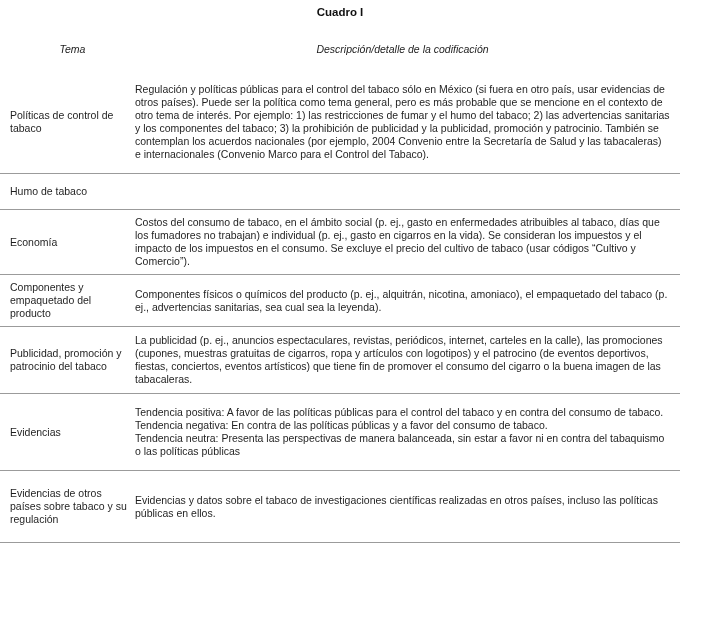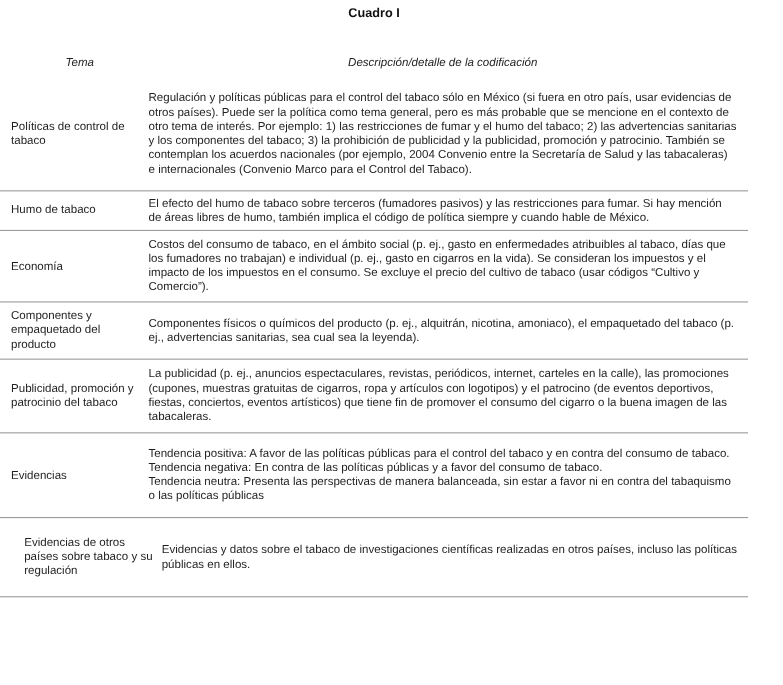--- a/index.html
+++ b/index.html
@@ -25,21 +25,20 @@
     font-variant: small-caps;
     font-size: 13px;
     line-height: 17px;
     letter-spacing: 0.3px;
     color: #111111;
   }
   .head-row {
     display: flex;
     margin-top: 23px;
     height: 27px;
-    align-items: center;
   }
   .th {
     font-style: italic;
     font-size: 10.5px;
     color: #222222;
     text-align: center;
   }
   .col1 { flex: 0 0 135px; padding-left: 10px; }
   .col2 { flex: 1 1 auto; padding-right: 10px; }
   .body-row {
@@ -59,21 +58,21 @@
     color: #1f1f1f;
     white-space: pre-line;
   }
   .r1 { min-height: 104px; }
   .r2 { min-height: 36px; }
   .r3 { min-height: 65px; }
   .r4 { min-height: 52px; }
   .r5 { min-height: 67px; }
   .r6 { min-height: 77px; }
   .r7 { min-height: 53px; }
-  .r8 { min-height: 72px; padding-left: 12px; }
+  .r8 { min-height: 72px; }
 </style>
 </head>
 <body>
 
 <div class="page">
 
   <div class="title-block">
     <div class="title-number">Cuadro I</div>
   </div>
 
@@ -82,21 +81,20 @@
     <div class="col2 th">Descripción/detalle de la codificación</div>
   </div>
 
   <div class="body-row r1">
     <div class="col1 tema">Políticas de control de tabaco</div>
     <div class="col2 desc">Regulación y políticas públicas para el control del tabaco sólo en México (si fuera en otro país, usar evidencias de otros países). Puede ser la política como tema general, pero es más probable que se mencione en el contexto de otro tema de interés. Por ejemplo: 1) las restricciones de fumar y el humo del tabaco; 2) las advertencias sanitarias y los componentes del tabaco; 3) la prohibición de publicidad y la publicidad, promoción y patrocinio. También se contemplan los acuerdos nacionales (por ejemplo, 2004 Convenio entre la Secretaría de Salud y las tabacaleras) e internacionales (Convenio Marco para el Control del Tabaco).</div>
   </div>
 
   <div class="body-row r2">
     <div class="col1 tema">Humo de tabaco</div>
-    <div class="col2 desc">El efecto del humo de tabaco sobre terceros (fumadores pasivos) y las restricciones para fumar. Si hay mención de áreas libres de humo, también implica el código de política siempre y cuando hable de México.</div>
   </div>
 
   <div class="body-row r3">
     <div class="col1 tema">Economía</div>
     <div class="col2 desc">Costos del consumo de tabaco, en el ámbito social (p. ej., gasto en enfermedades atribuibles al tabaco, días que los fumadores no trabajan) e individual (p. ej., gasto en cigarros en la vida). Se consideran los impuestos y el impacto de los impuestos en el consumo. Se excluye el precio del cultivo de tabaco (usar códigos “Cultivo y Comercio”).</div>
   </div>
 
   <div class="body-row r4">
     <div class="col1 tema">Componentes y empaquetado del producto</div>
     <div class="col2 desc">Componentes físicos o químicos del producto (p. ej., alquitrán, nicotina, amoniaco), el empaquetado del tabaco (p. ej., advertencias sanitarias, sea cual sea la leyenda).</div>

